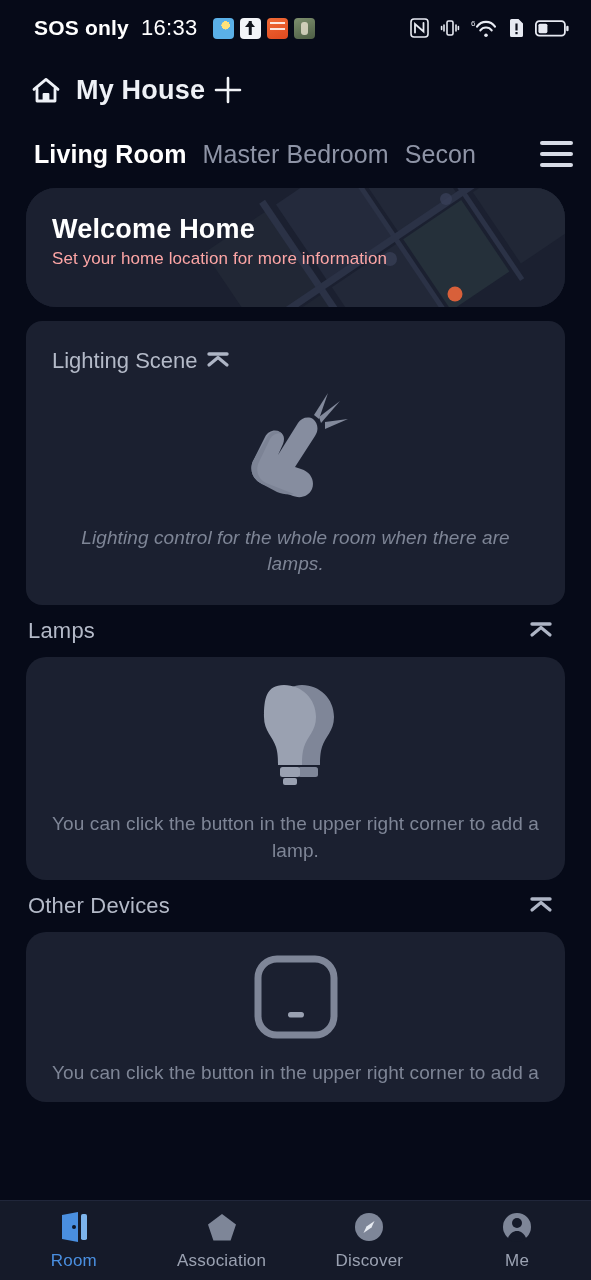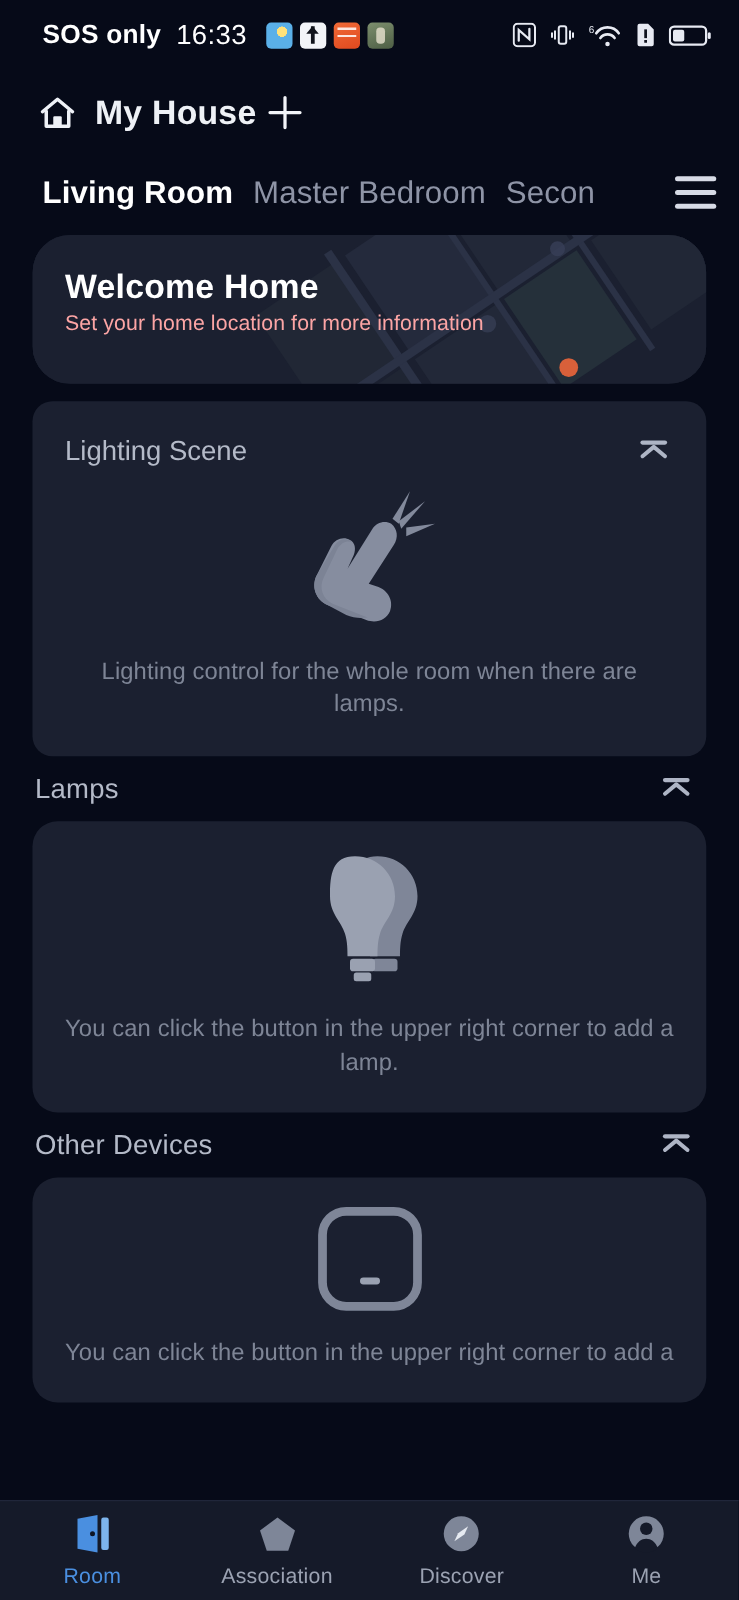--- a/index.html
+++ b/index.html
@@ -240,48 +240,48 @@
   }
   .collapse-btn {
     width: 40px; height: 40px;
     display: flex; align-items: center; justify-content: center;
     cursor: pointer;
   }
 
   .panel {
     background: #1b2030;
     border-radius: 20px;
-    padding: 22px 26px 26px;
+    padding: 22px 26px 16px;
     display: flex;
     flex-direction: column;
     align-items: center;
   }
 
   
   .scene-card {
     background: #1b2030;
     border-radius: 16px;
     margin-top: 14px;
     padding: 0 0 28px;
   }
   .scene-head {
     display: flex;
     align-items: center;
-    justify-content: space-between;
     padding: 20px 22px 0 26px;
   }
   .scene-title {
     color: #b4bac8;
     font-size: 22px;
   }
   .scene-body {
     display: flex;
     flex-direction: column;
     align-items: center;
     padding: 8px 28px 0;
+    font-style: italic;
   }
   .empty-text {
     color: #7e8596;
     font-size: 19px;
     line-height: 1.38;
     text-align: center;
     margin-top: 20px;
     letter-spacing: .1px;
   }
   .empty-icon { display: block; }

